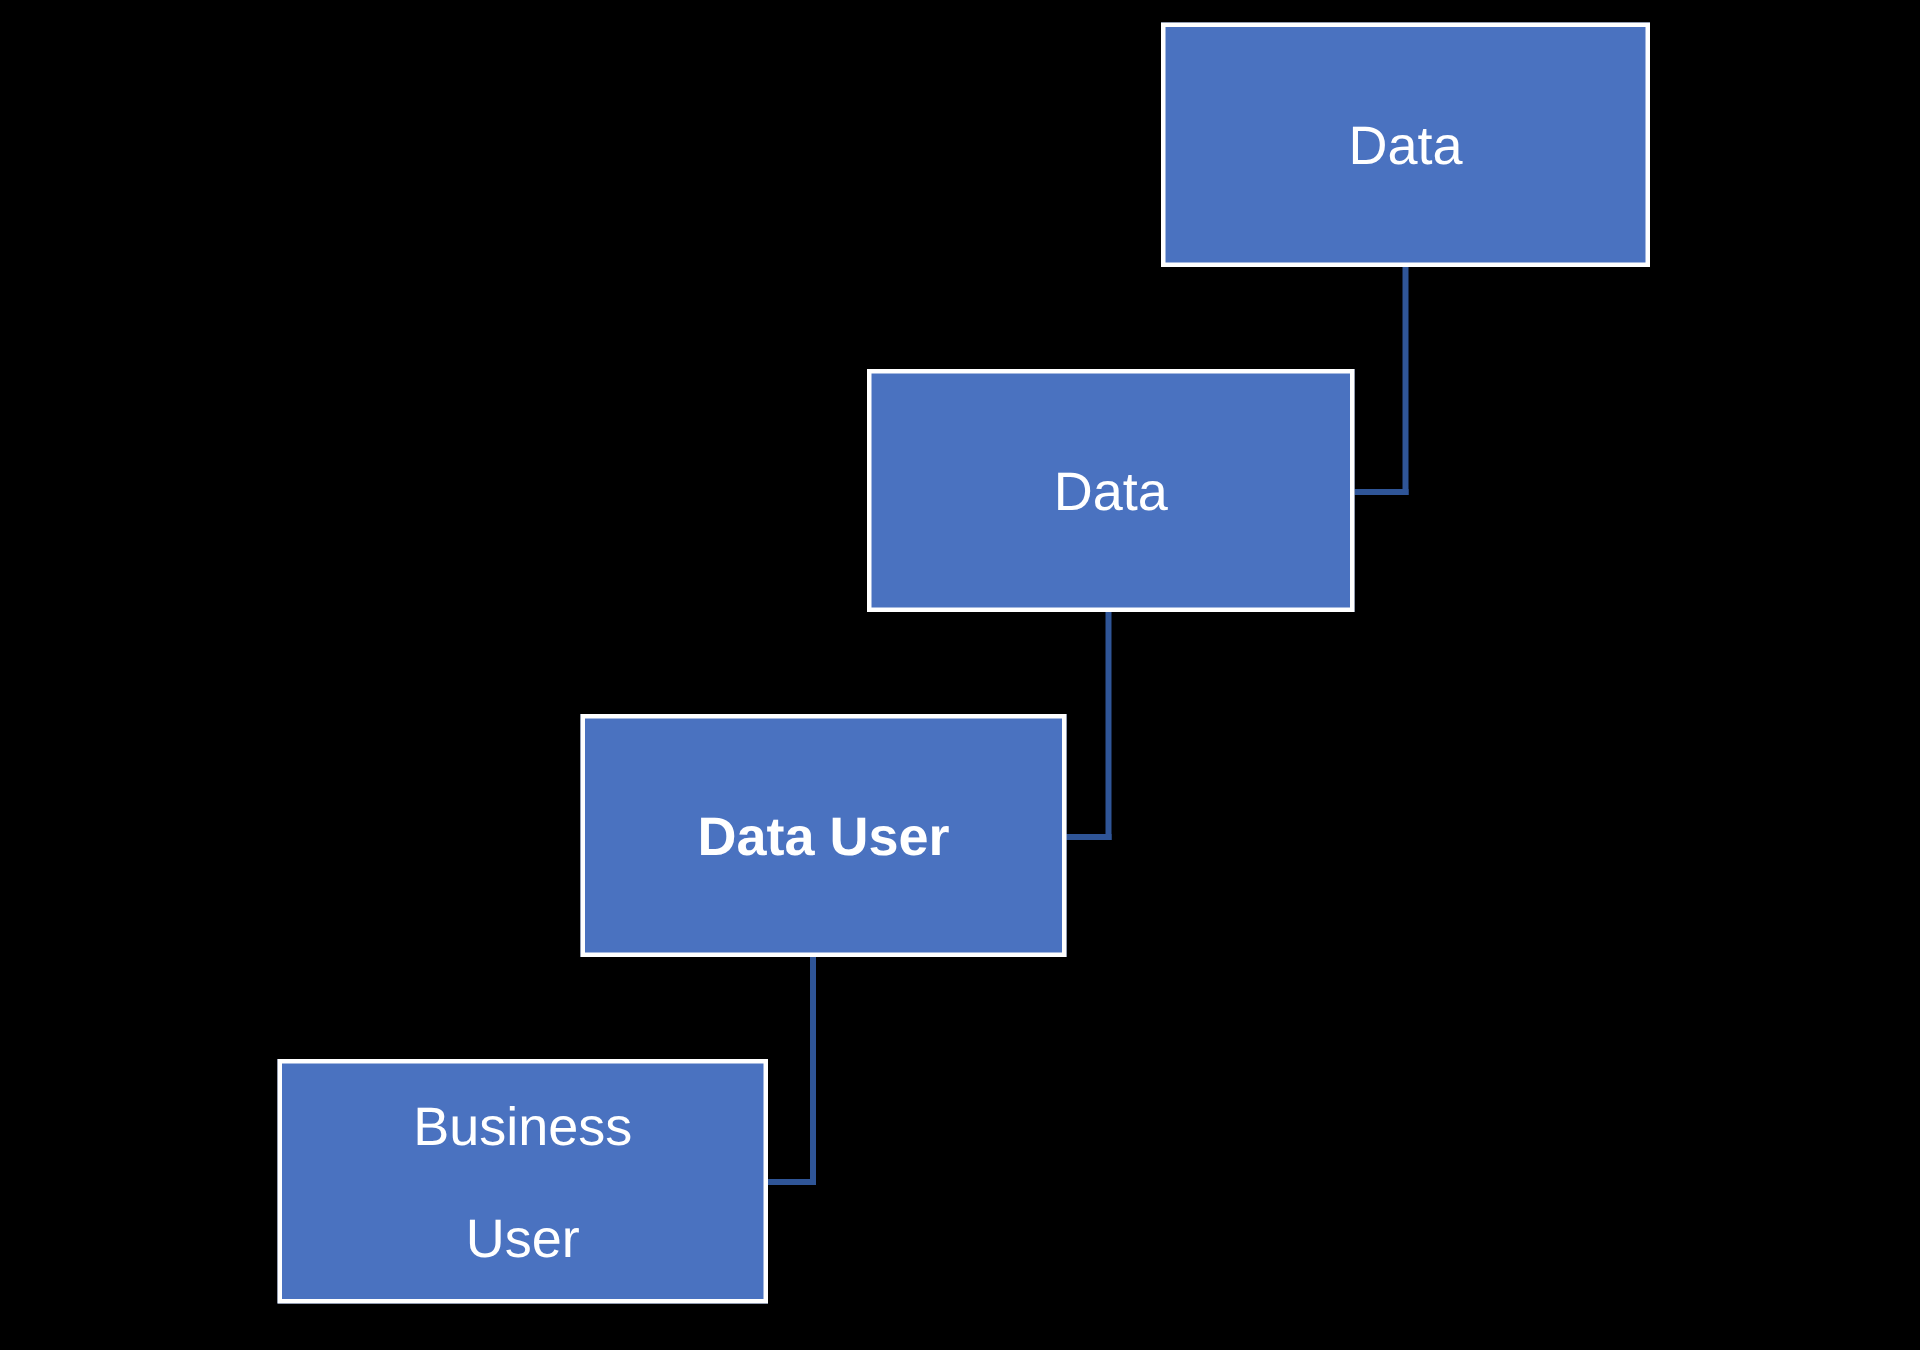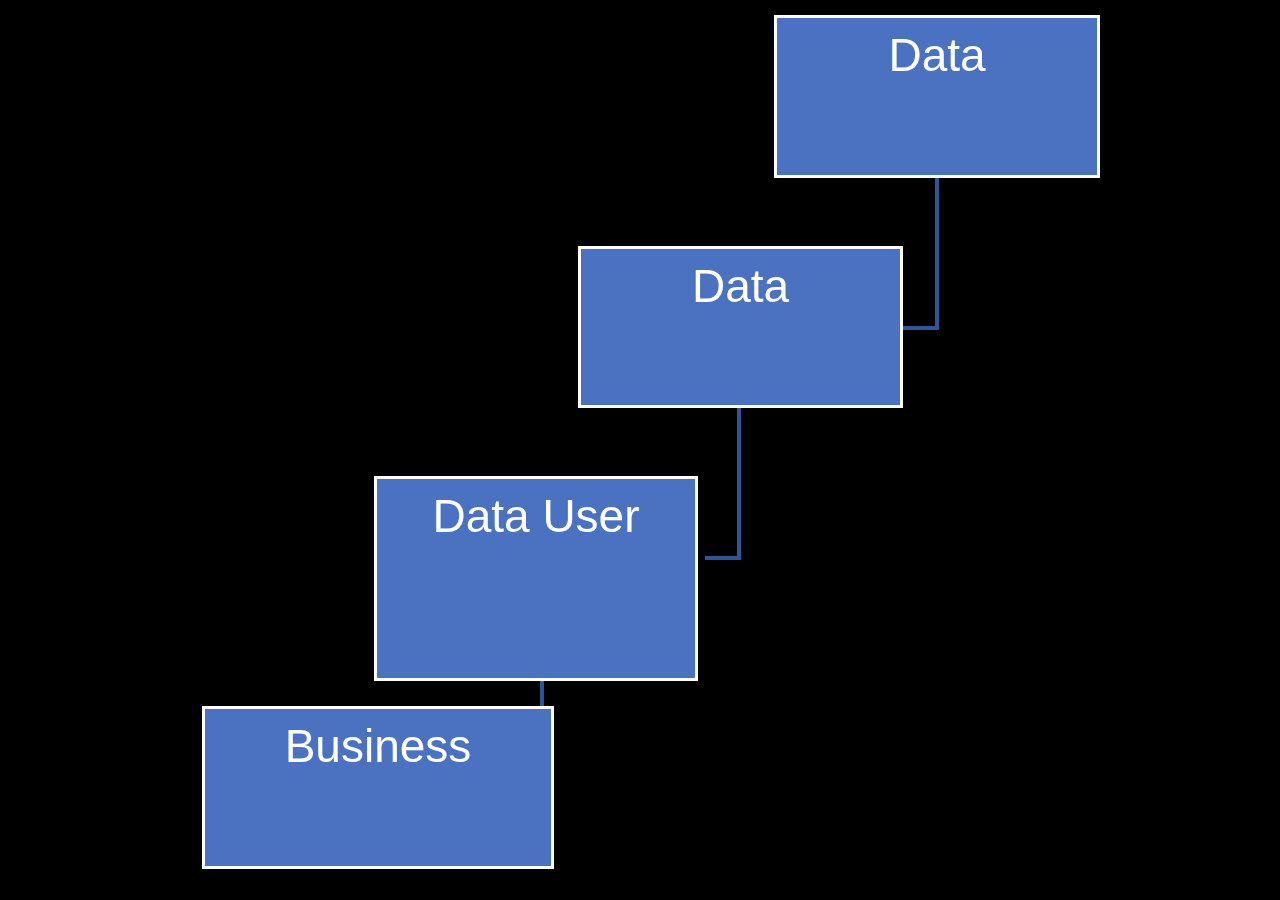--- a/index.html
+++ b/index.html
@@ -21,30 +21,31 @@
     width: 1280px;
     height: 900px;
     background: var(--bg);
   }
   .node {
     position: absolute;
     background: var(--node-fill);
     border: 3px solid var(--node-border);
     color: var(--text);
     display: flex;
+    align-items: center;
     justify-content: center;
     text-align: center;
-    font-size: 46px;
+    font-size: 36px;
     line-height: 75px;
   }
   .node .line { display: block; }
   .n1 { left: 774px; top: 15px;  width: 326px; height: 163px; }
   .n2 { left: 578px; top: 246px; width: 325px; height: 162px; }
-  .n3 { left: 374px; top: 476px; width: 324px; height: 205px; }
-  .n4 { left: 202px; top: 706px; width: 352px; height: 163px; }
+  .n3 { left: 387px; top: 476px; width: 324px; height: 162px; font-weight: bold; }
+  .n4 { left: 185px; top: 706px; width: 327px; height: 163px; }
   .seg {
     position: absolute;
     background: var(--connector);
   }
   
   .c1v { left: 935px; top: 178px; width: 4px; height: 152px; }
   .c1h { left: 903px; top: 326px; width: 36px; height: 4px; }
   
   .c2v { left: 737px; top: 408px; width: 4px; height: 152px; }
   .c2h { left: 705px; top: 556px; width: 36px; height: 4px; }
@@ -84,16 +85,17 @@
 
   <div class="node n3">
     <div class="node-label">
       <span class="line">Data User</span>
     </div>
   </div>
 
   <div class="node n4">
     <div class="node-label">
       <span class="line">Business</span>
+      <span class="line">User</span>
     </div>
   </div>
 
 </div>
 
 </body></html>

